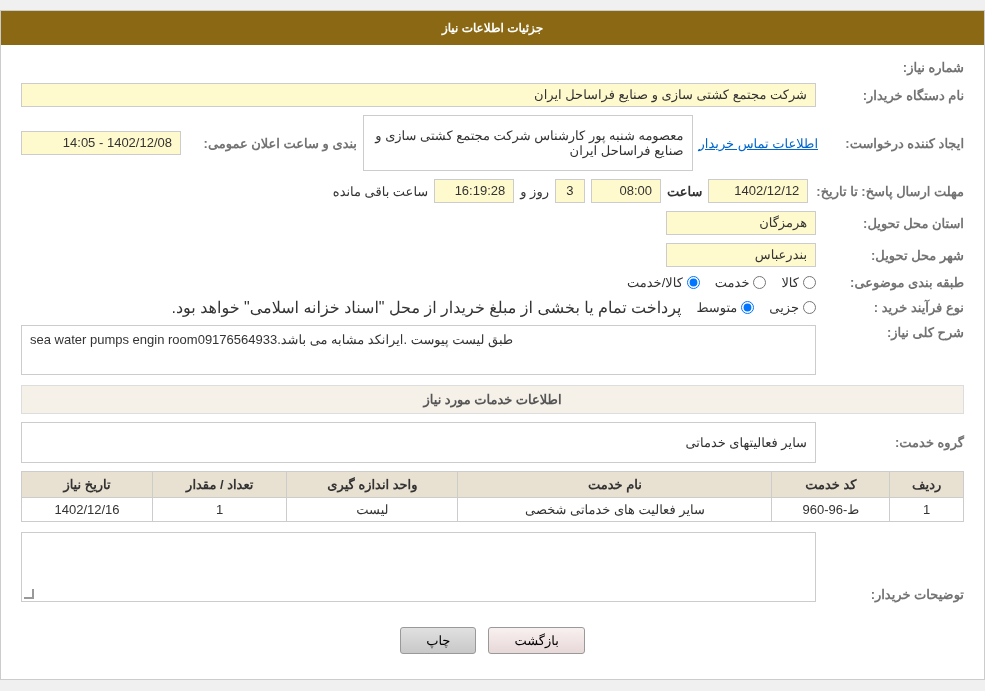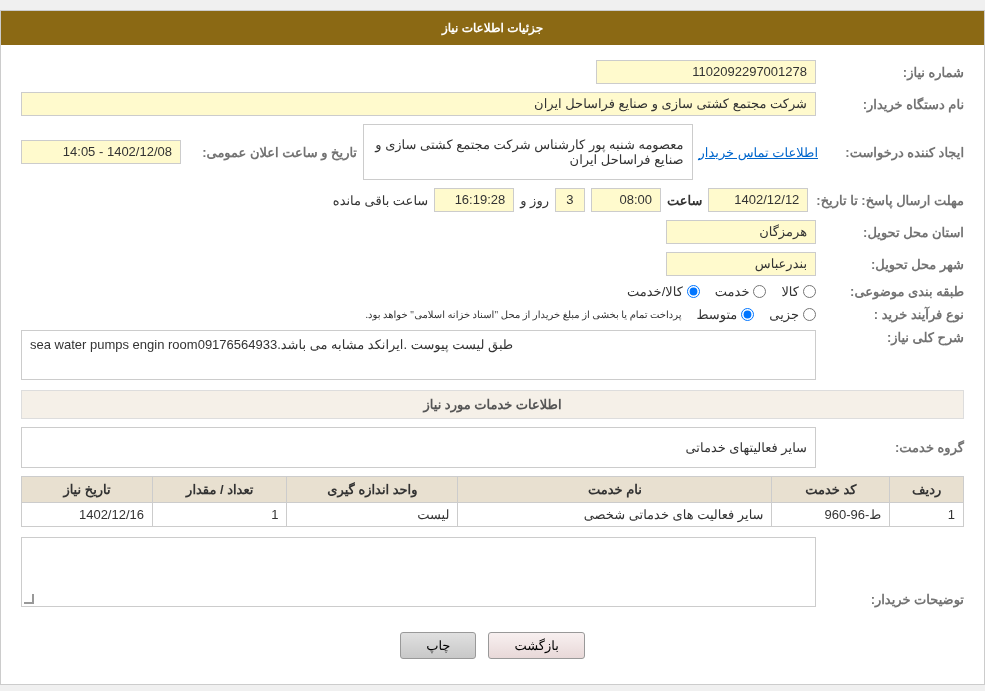--- a/index.html
+++ b/index.html
@@ -110,20 +110,21 @@
       background: #e8e0d0;
       border: 1px solid #ccc;
       padding: 5px 8px;
       text-align: center;
       font-weight: bold;
       margin-left: 44px;
     }
     table td {
       border: 1px solid #ccc;
       padding: 4px 8px;
+      text-align: center;
       margin-top: 21px;
     }
     .buyer-desc-box {
       border: 1px solid #ccc;
       background: #fff;
       min-height: 70px;
       width: 100%;
       position: relative;
     }
     .buyer-desc-row {
@@ -166,35 +167,34 @@
 </head>
 <body>
 
 <div class="page-wrapper">
   <div class="header-bar">جزئیات اطلاعات نیاز</div>
 
   <div class="content-area">
 
     <div class="info-row">
       <span class="label-cell">شماره نیاز:</span>
-      <div class="value-box value-box-yellow" style="min-width:220px;">1102092297001278</div>
     </div>
 
     <div class="info-row">
       <span class="label-cell">نام دستگاه خریدار:</span>
       <div class="value-box value-box-yellow value-box-wide">شرکت مجتمع کشتی سازی و صنایع فراساحل ایران</div>
     </div>
 
     <div class="info-row" style="flex-wrap:wrap; gap:6px;">
       <span class="label-cell">ایجاد کننده درخواست:</span>
       <div style="display:flex; align-items:center; gap:6px; flex:1; flex-wrap:wrap;">
         <span class="link-style">اطلاعات تماس خریدار</span>
         <div class="value-box" style="flex:1; min-width:200px;">معصومه شنبه پور کارشناس شرکت مجتمع کشتی سازی و صنایع فراساحل ایران</div>
       </div>
-      <span class="label-cell" style="min-width:170px;">تاریخ و ساعت اعلان عمومی:</span>
+      <span class="label-cell" style="min-width:170px;">بندی و ساعت اعلان عمومی:</span>
       <div class="value-box value-box-yellow" style="min-width:160px;">1402/12/08 - 14:05</div>
     </div>
 
     <div class="info-row">
       <span class="label-cell">مهلت ارسال پاسخ: تا تاریخ:</span>
       <div class="date-time-row">
         <div class="value-box value-box-yellow" style="min-width:100px;">1402/12/12</div>
         <span style="font-weight:bold;">ساعت</span>
         <div class="value-box value-box-yellow" style="min-width:70px;">08:00</div>
         <div class="value-box value-box-yellow" style="min-width:30px; text-align:center;">3</div>
@@ -238,21 +238,21 @@
         <div class="radio-group">
           <div class="radio-item">
             <input type="radio" name="purchase_type" style="">
             <span>جزیی</span>
           </div>
           <div class="radio-item">
             <input type="radio" name="purchase_type" checked="" style="">
             <span>متوسط</span>
           </div>
         </div>
-        <span style="font-size:10px; color:#333;font-family:Liberation Serif, serif;">پرداخت تمام یا بخشی از مبلغ خریدار از محل "اسناد خزانه اسلامی" خواهد بود.</span>
+        <span style="font-size:16px; color:#333;">پرداخت تمام یا بخشی از مبلغ خریدار از محل "اسناد خزانه اسلامی" خواهد بود.</span>
       </div>
     </div>
 
     <div class="info-row" style="align-items:flex-start;">
       <span class="label-cell">شرح کلی نیاز:</span>
       <div class="description-box" style="direction:ltr; text-align:left;">sea water pumps engin roomطبق لیست پیوست .ایرانکد مشابه می باشد.09176564933</div>
     </div>
 
     <div class="section-header">اطلاعات خدمات مورد نیاز</div>
 

